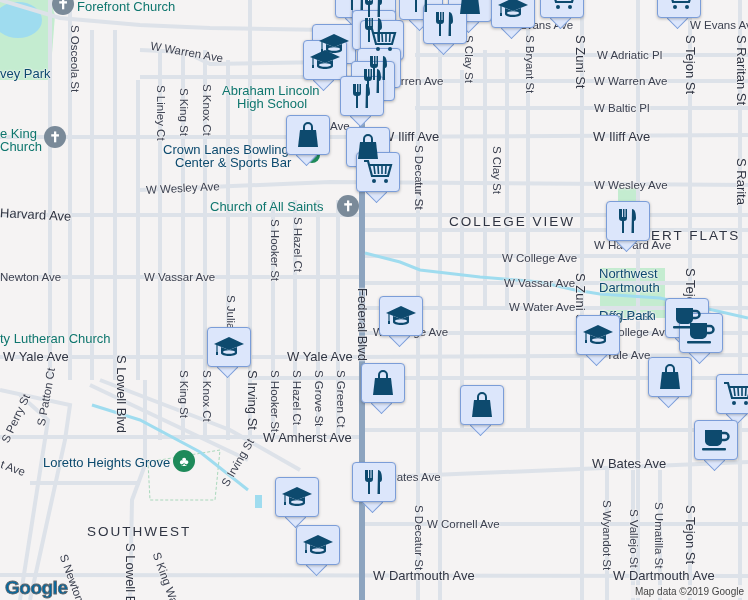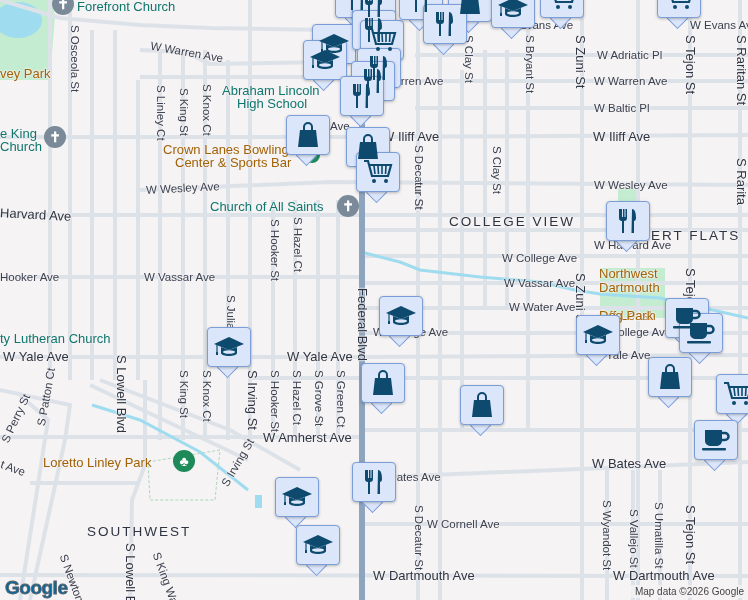--- a/index.html
+++ b/index.html
@@ -4,21 +4,21 @@
 <style>
   html, body { margin: 0; padding: 0; }
   body { width: 748px; height: 600px; overflow: hidden; background: #f5f3f3; font-family: "Liberation Sans", sans-serif; }
   #map { position: relative; width: 748px; height: 600px; overflow: hidden; background: #f5f3f3; }
   svg.base { position: absolute; left: 0; top: 0; }
   .lbl { position: absolute; font-size: 11.5px; color: #3c4150; white-space: nowrap; line-height: 1; text-shadow: 0 0 2px #f5f3f3, 0 0 2px #f5f3f3, 0 0 2px #f5f3f3; }
   .lbl.v { transform-origin: 0 0; transform: rotate(90deg); }
   .lbl.big { font-size: 13px; color: #2f3442; }
   .lbl.hood { font-size: 13.5px; letter-spacing: 2px; color: #2f3442; }
   .lbl.poi { font-size: 13px; color: #0f766e; }
-  .lbl.park { font-size: 13px; color: #a16207; }
+  .lbl.park { font-size: 13px; color: #0c4a6e; }
   .pin { position: absolute; width: 44px; height: 50px; }
   .pin .box { position: absolute; left: 0; top: 0; width: 42px; height: 38px; background: #dce6fb; border: 1px solid #7b9dd8; border-radius: 4px; box-shadow: 0 1px 3px rgba(0,0,0,0.25); display: flex; align-items: center; justify-content: center; }
   .pin .tail { position: absolute; left: 13px; top: 33px; width: 14px; height: 14px; background: #dce6fb; border-right: 1px solid #7b9dd8; border-bottom: 1px solid #7b9dd8; transform: rotate(45deg); }
   .pin svg { position: relative; z-index: 2; }
   .gmark { position: absolute; width: 22px; height: 22px; border-radius: 50%; display: flex; align-items: center; justify-content: center; color: #fff; font-size: 14px; font-weight: bold; }
   .google { position: absolute; left: 5px; top: 577px; font-size: 19px; font-weight: bold; color: #0369a1; -webkit-text-stroke: 0.8px #5f6368; letter-spacing: -0.5px; }
   .attrib { position: absolute; right: 0; top: 585px; font-size: 10px; color: #444; background: rgba(245,243,243,0.8); padding: 1px 4px; }
 </style>
 </head>
 <body>
@@ -111,21 +111,21 @@
   <div class="lbl" style="left:594px;top:76px;">W Warren Ave</div>
   <div class="lbl" style="left:594px;top:103px;">W Baltic Pl</div>
   <div class="lbl big" style="left:382px;top:130px;">W Iliff Ave</div>
   <div class="lbl big" style="left:593px;top:130px;">W Iliff Ave</div>
   <div class="lbl" style="left:330px;top:121px;">Ave</div>
   <div class="lbl" style="left:146px;top:183px;transform:rotate(-3deg);">W Wesley Ave</div>
   <div class="lbl" style="left:594px;top:180px;">W Wesley Ave</div>
   <div class="lbl big" style="left:0px;top:208px;transform:rotate(3deg);">Harvard Ave</div>
   <div class="lbl" style="left:594px;top:240px;">W Harvard Ave</div>
   <div class="lbl" style="left:502px;top:253px;">W College Ave</div>
-  <div class="lbl" style="left:0px;top:272px;">Hooker Ave</div>
+  <div class="lbl" style="left:0px;top:272px;">Newton Ave</div>
   <div class="lbl" style="left:144px;top:272px;">W Vassar Ave</div>
   <div class="lbl" style="left:504px;top:278px;">W Vassar Ave</div>
   <div class="lbl" style="left:509px;top:302px;">W Water Ave</div>
   <div class="lbl" style="left:373px;top:327px;">W College Ave</div>
   <div class="lbl" style="left:610px;top:327px;">College Ave</div>
   <div class="lbl big" style="left:3px;top:350px;">W Yale Ave</div>
   <div class="lbl big" style="left:287px;top:350px;">W Yale Ave</div>
   <div class="lbl" style="left:606px;top:350px;">Yale Ave</div>
   <div class="lbl big" style="left:263px;top:431px;">W Amherst Ave</div>
   <div class="lbl" style="left:389px;top:472px;">Bates Ave</div>
@@ -193,21 +193,21 @@
 
   <div class="lbl park" style="left:163px;top:143px;">Crown Lanes Bowling</div>
   <div class="lbl park" style="left:175px;top:156px;">Center &amp; Sports Bar</div>
   <div class="gmark" style="left:304px;top:147px;background:#1e8a5a;width:16px;height:16px;"></div>
 
   <div class="lbl poi" style="left:210px;top:200px;">Church of All Saints</div>
   <div class="gmark" style="left:337px;top:195px;background:#7a8a99;">✝</div>
 
   <div class="lbl poi" style="left:0px;top:332px;">ty Lutheran Church</div>
 
-  <div class="lbl park" style="left:43px;top:456px;">Loretto Linley Park</div>
+  <div class="lbl park" style="left:43px;top:456px;">Loretto Heights Grove</div>
   <div class="gmark" style="left:173px;top:450px;background:#1e8a5a;">♣</div>
 
   <div class="lbl park" style="left:599px;top:267px;">Northwest</div>
   <div class="lbl park" style="left:599px;top:281px;">Dartmouth</div>
   <div class="lbl park" style="left:599px;top:309px;">Off-Leash</div>
   <div class="lbl park" style="left:599px;top:309px;">Dog Park</div>
 
   <div id="pins">
       <div class="pin" style="left: 335px; top: -22px;">
         <div class="tail"></div>
@@ -555,14 +555,14 @@
             <path d="M8 12v6c0 2 4 3 8 3s8-1 8-3v-6l-8 3Z" fill="#0d4a6e"></path>
             <ellipse cx="16" cy="17" rx="6" ry="1.8" fill="#dce6fb"></ellipse>
             <line x1="4" y1="10" x2="4" y2="18" stroke="#0d4a6e" stroke-width="1.2"></line>
             <rect x="3" y="17" width="2" height="3" fill="#0d4a6e"></rect>
           </svg>
         </div>
       </div>
     </div>
 
   <div class="google">Google</div>
-  <div class="attrib">Map data ©2026 Google</div>
+  <div class="attrib">Map data ©2019 Google</div>
 </div>
 
 </body></html>

